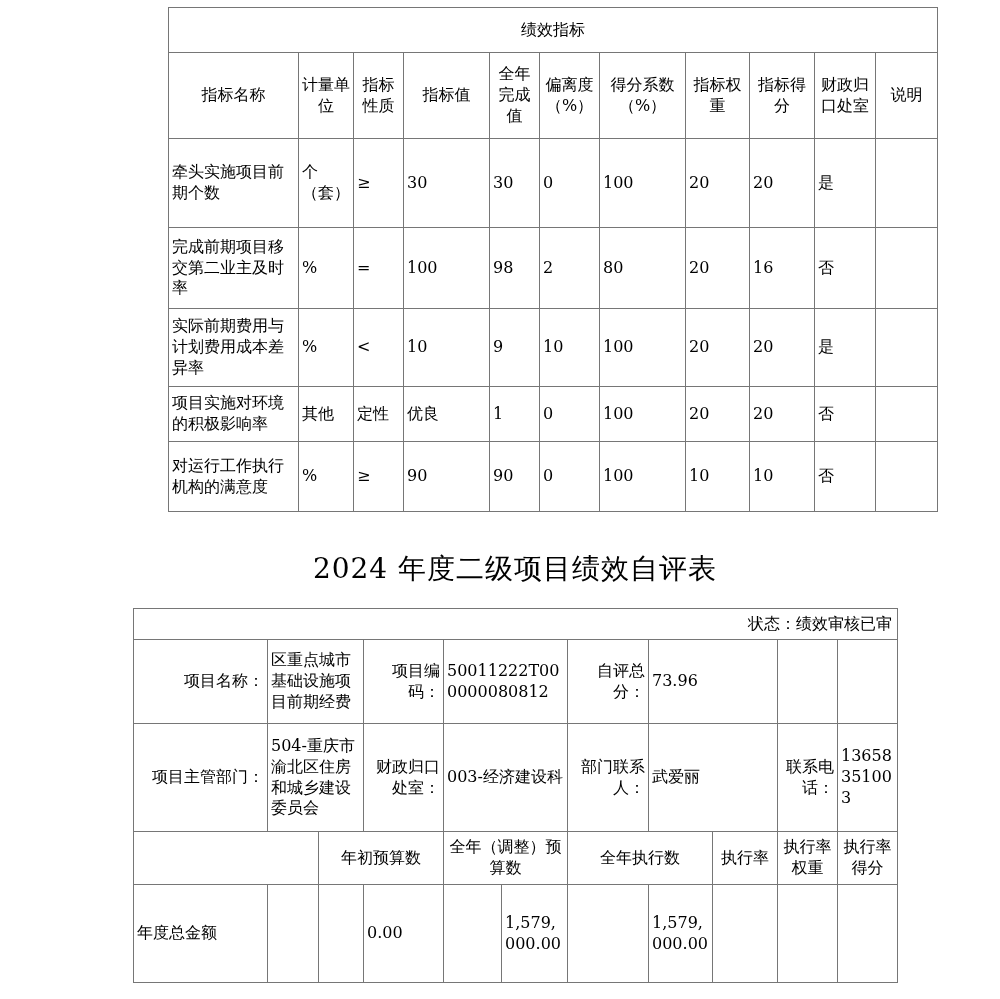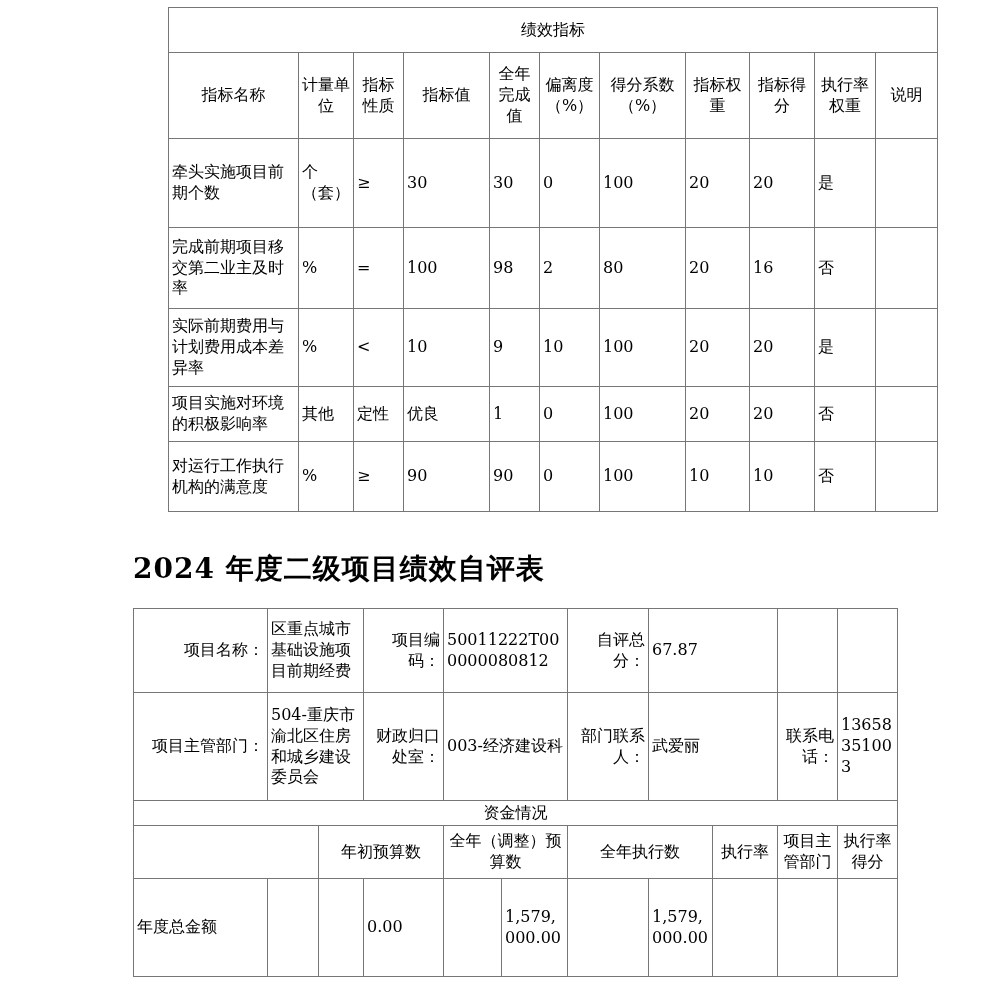--- a/index.html
+++ b/index.html
@@ -15,21 +15,21 @@
     padding:1px 3px;vertical-align:middle;
     overflow:hidden;word-break:normal;
   }
   .ctr{text-align:center;}
   .num{}
   .lbl{text-align:right;}
   .val{text-align:left;word-break:break-all;}
   #table1{position:absolute;left:148px;top:7px;margin-left:20px;}
   #title{
     position:absolute;left:133px;top:550px;width:764px;
-    text-align:left;font-size:28px;font-weight:bold;
+    text-align:center;font-size:28px;font-weight:normal;
     letter-spacing:1px;
   }
   #table2{position:absolute;left:133px;top:608px;}
   .section-title-cell{text-align:center;}
   .status-cell{text-align:right;padding-right:5px;}
 </style>
 </head>
 <body>
 
 <table id="table1">
@@ -53,21 +53,21 @@
   <tr style="height:86px">
     <td class="ctr">指标名称</td>
     <td class="ctr">计量单位</td>
     <td class="ctr">指标性质</td>
     <td class="ctr">指标值</td>
     <td class="ctr">全年完成值</td>
     <td class="ctr">偏离度（%）</td>
     <td class="ctr">得分系数（%）</td>
     <td class="ctr">指标权重</td>
     <td class="ctr">指标得分</td>
-    <td class="ctr">执行率权重</td>
+    <td class="ctr">财政归口处室</td>
     <td class="ctr">说明</td>
   </tr>
   <tr style="height:89px">
     <td>牵头实施项目前期个数</td>
     <td>个（套）</td>
     <td>≥</td>
     <td class="num">30</td>
     <td class="num">30</td>
     <td class="num">0</td>
     <td class="num">100</td>
@@ -141,50 +141,50 @@
     <col style="width:80px">
       <col style="width:58px">
       <col style="width:66px">
     <col style="width:81px">
       <col style="width:64px">
       <col style="width:65px">
     <col style="width:60px">
       <col style="width:60px">
   </colgroup>
   <tbody>
+      <tr style="height:31px">
+    <td colspan="11" class="status-cell">状态：绩效审核已审</td>
+  </tr>
   <tr style="height:84px">
     <td class="lbl">项目名称：</td>
     <td colspan="2" class="val">区重点城市基础设施项目前期经费</td>
     <td class="lbl">项目编码：</td>
     <td colspan="2" class="val">50011222T000000080812</td>
     <td class="lbl">自评总分：</td>
-    <td colspan="2" class="val">67.87</td>
+    <td colspan="2" class="val">73.96</td>
     <td></td>
     <td></td>
   </tr>
   <tr style="height:108px">
     <td class="lbl">项目主管部门：</td>
     <td colspan="2" class="val">504-重庆市渝北区住房和城乡建设委员会</td>
     <td class="lbl">财政归口处室：</td>
     <td colspan="2" class="val">003-经济建设科</td>
     <td class="lbl">部门联系人：</td>
     <td colspan="2" class="val">武爱丽</td>
     <td class="lbl">联系电话：</td>
     <td class="val">13658351003</td>
   </tr>
-  <tr style="height:25px">
-    <td colspan="11" class="section-title-cell">资金情况</td>
-  </tr>
   <tr style="height:53px">
     <td colspan="2"></td>
     <td colspan="2" class="ctr">年初预算数</td>
     <td colspan="2" class="ctr">全年（调整）预算数</td>
     <td colspan="2" class="ctr">全年执行数</td>
     <td class="ctr">执行率</td>
-    <td class="ctr">项目主管部门</td>
+    <td class="ctr">执行率权重</td>
     <td class="ctr">执行率得分</td>
   </tr>
   <tr style="height:98px">
     <td>年度总金额</td>
     <td></td>
     <td></td>
     <td class="val">0.00</td>
     <td></td>
     <td class="val">1,579,000.00</td>
     <td></td>

